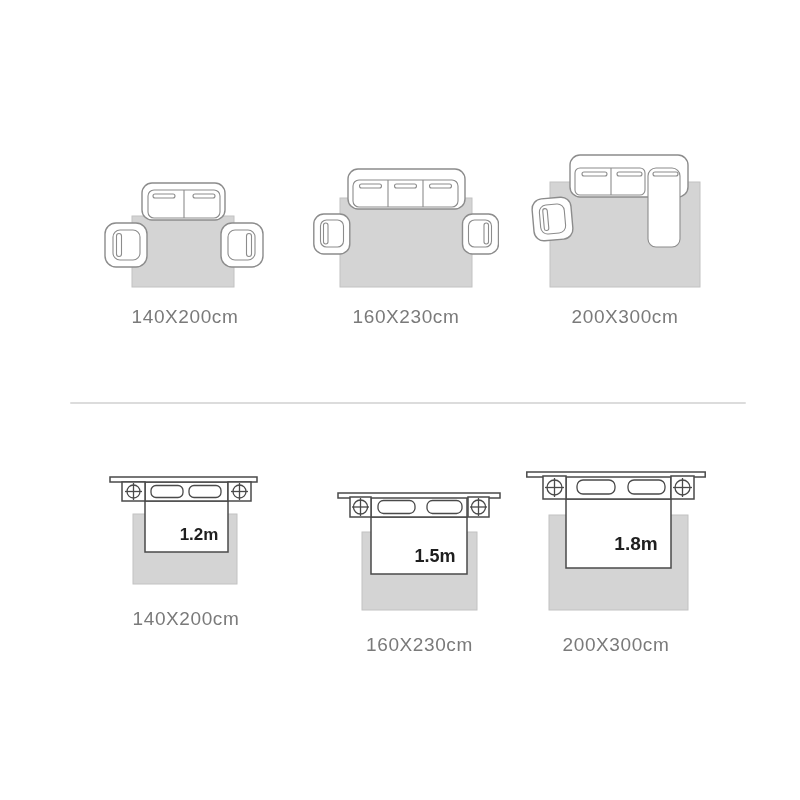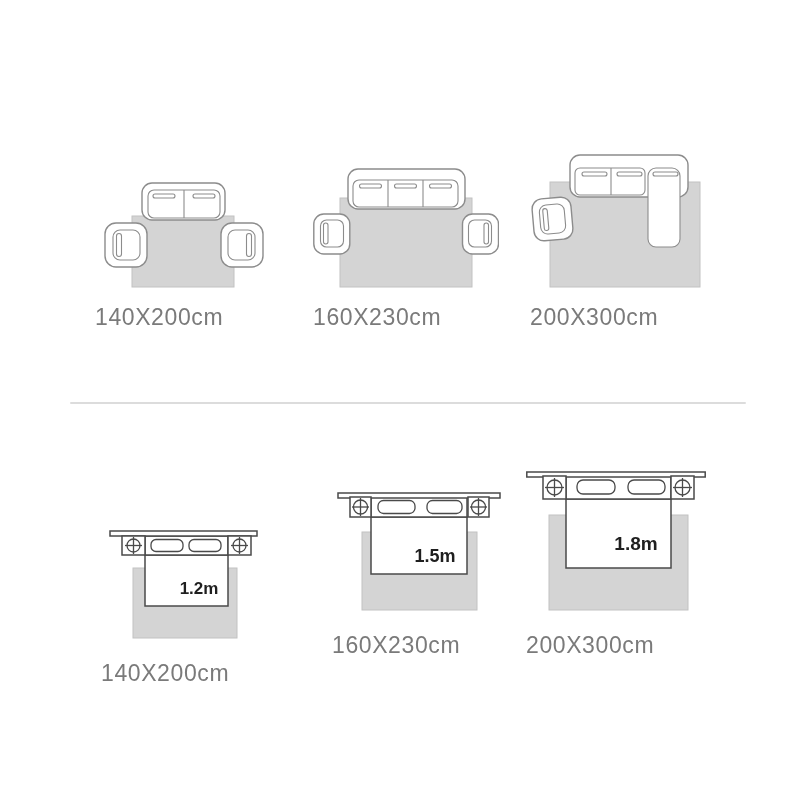--- a/index.html
+++ b/index.html
@@ -4,21 +4,21 @@
 <style>
   html,body { margin:0; padding:0; background:#fff; }
   .canvas {
     position:relative; width:800px; height:800px; background:#fff;
     font-family:"Liberation Sans", sans-serif; overflow:hidden;
   }
   .cell { position:absolute; }
   .cell svg { display:block; }
   .caption {
     position:absolute; left:0; right:0; bottom:0; height:26px; line-height:26px;
-    font-size:23px; letter-spacing:.6px;
+    text-align:center; font-size:19px; letter-spacing:.6px;
     color:var(--caption-text,#7a7a7a);
   }
   .divider {
     position:absolute; height:2px; background:var(--divider,#dcdcdc);
     border-radius:1px;
   }
   
   .rug   { fill:var(--rug-fill,#d4d4d4); stroke:var(--rug-stroke,#c2c2c2); stroke-width:1; }
   .sofa  { fill:#ffffff; stroke:var(--sofa-stroke,#8c8c8c); stroke-width:1.4; }
   .sofat { fill:none;    stroke:var(--sofa-stroke,#8c8c8c); stroke-width:1.1; }
@@ -98,21 +98,21 @@
         <rect class="sofat" x="52" y="24" width="25" height="4" rx="2"></rect>
         <rect class="sofat" x="87" y="24" width="25" height="4" rx="2"></rect>
         <rect class="sofat" x="123" y="24" width="25" height="4" rx="2"></rect>
       </g>
     </svg>
     <div class="caption">200X300cm</div>
   </div>
 
   <div class="divider" style="left:70px; top:402px; width:676px;"></div>
 
-  <div class="cell" style="left:101px; top:523px; width:170px; height:163px;">
+  <div class="cell" style="left:101px; top:469px; width:170px; height:163px;">
     <svg width="170" height="135" viewBox="0 0 170 135">
       <rect class="rug" x="32" y="45" width="104" height="70"></rect>
       <g>
         <rect class="bedl" x="44" y="32" width="83" height="51"></rect>
         <rect class="bedl" x="44" y="13" width="83" height="19"></rect>
         <rect class="bedt" x="50" y="16.5" width="32" height="12" rx="5"></rect>
         <rect class="bedt" x="88" y="16.5" width="32" height="12" rx="5"></rect>
         <rect class="bedl" x="9" y="8" width="147" height="5"></rect>
       </g>
       <g>

